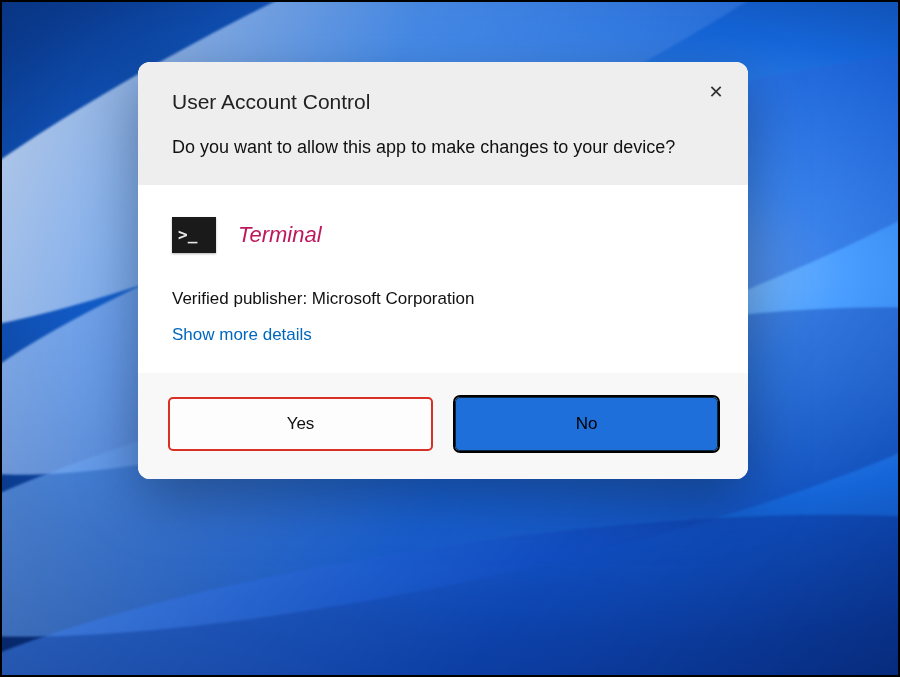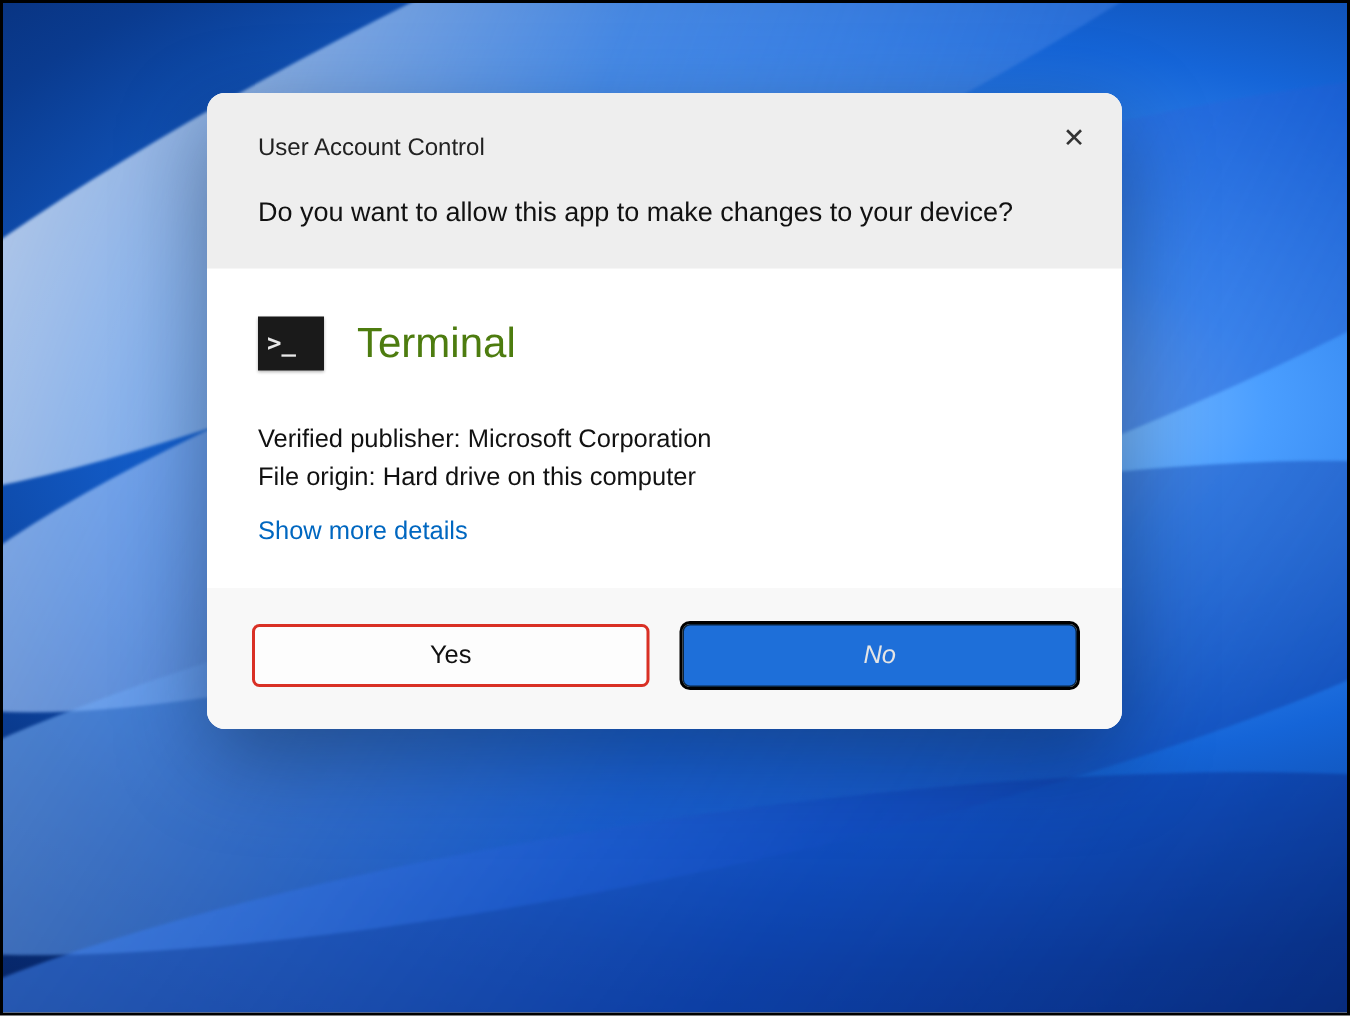--- a/index.html
+++ b/index.html
@@ -58,21 +58,21 @@
       display: flex;
       align-items: center;
       justify-content: center;
       cursor: pointer;
       background: transparent;
       border: none;
       font-size: 18px;
       color: #333;
     }
     .title-small {
-      font-size: 16px;
+      font-size: 21px;
       color: #222;
       font-weight: 400;
       margin-bottom: 22px;
     }
     .title-big {
       font-size: 18px;
       color: #111;
       font-weight: 400;
       line-height: 1.3;
     }
@@ -97,23 +97,24 @@
       box-shadow: 0 1px 2px rgba(0,0,0,0.3);
     }
     .app-icon .prompt {
       color: #e8e8e8;
       font-family: monospace;
       font-size: 16px;
       font-weight: bold;
       line-height: 1;
     }
     .app-name {
-      font-size: 28px;
-      color: #4d7c0f;
+      font-size: 22px;
+      color: #be185d;
       font-weight: 400;
+      font-style: italic;
     }
     .detail-line {
       font-size: 17px;
       color: #111;
       line-height: 1.45;
     }
     .details-link {
       display: inline-block;
       margin-top: 13px;
       font-size: 17px;
@@ -125,38 +126,37 @@
       font-family: inherit;
     }
     .footer {
       background: #f8f8f8;
       padding: 24px 30px 28px 30px;
       display: flex;
       gap: 22px;
     }
     .btn {
       flex: 1;
-      height: 42px;
+      height: 54px;
       font-size: 17px;
       border-radius: 5px;
       cursor: pointer;
       font-family: inherit;
     }
     .btn-yes {
       background: #fdfdfd;
       border: 2.5px solid #d93025;
       color: #111;
     }
     .btn-no {
       background: #1e6fd9;
       border: 1.5px solid #0a2540;
-      color: #e5e5e5;
+      color: #000000;
       outline: 2px solid #000;
       outline-offset: 0px;
-      font-style: italic;
     }
   </style>
 </head>
 <body>
 
 <div class="wallpaper">
   <div class="ribbon r1"></div>
   <div class="ribbon r2"></div>
   <div class="ribbon r3"></div>
   <div class="ribbon r4"></div>
@@ -170,21 +170,20 @@
   </div>
 
   <div class="body">
     <div class="app-row">
       <div class="app-icon">
         <span class="prompt">&gt;_</span>
       </div>
       <div class="app-name">Terminal</div>
     </div>
     <div class="detail-line">Verified publisher: Microsoft Corporation</div>
-    <div class="detail-line">File origin: Hard drive on this computer</div>
     <button class="details-link">Show more details</button>
   </div>
 
   <div class="footer">
     <button class="btn btn-yes">Yes</button>
     <button class="btn btn-no">No</button>
   </div>
 </div>
 
 </body></html>

